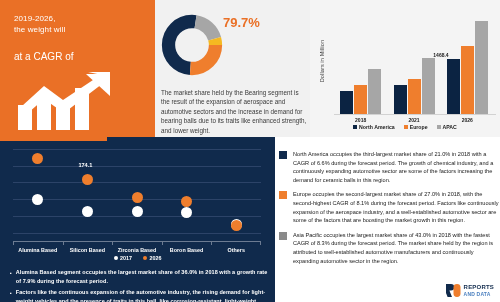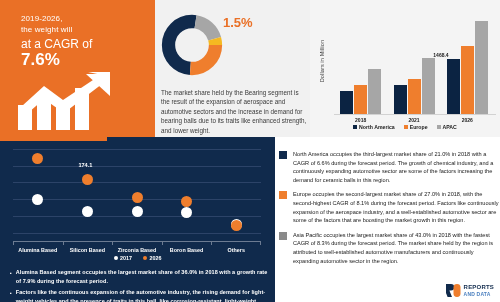--- a/index.html
+++ b/index.html
@@ -10,26 +10,26 @@
     color:#13294b;
   }
   .page { position:relative; width:500px; height:302px; background:#ffffff; }
 
   
   .top-row { position:absolute; left:0; top:0; width:500px; height:137px; display:flex; }
 
   
   .cagr-panel {
     width:155px; height:137px; background:#ea7026; position:relative;
-    color:#ffffff; padding:13px 0 0 21px;
+    color:#ffffff; padding:13px 0 0 14px;
   }
   .cagr-l1 { font-size:8px; line-height:11px; font-weight:400; letter-spacing:.1px; }
   .cagr-l2 { font-size:8px; line-height:11px; font-weight:400; letter-spacing:.1px; }
   .cagr-big { font-size:16.5px; line-height:20px; font-weight:700; letter-spacing:.3px; margin-top:1px; }
-  .cagr-l3 { font-size:12px; line-height:11px; font-weight:400; margin-top:4px; }
+  .cagr-l3 { font-size:10px; line-height:11px; font-weight:400; margin-top:16px; }
   .cagr-pct { font-size:17px; line-height:20px; font-weight:700; margin-top:0px; }
   .growth-svg { position:absolute; left:16px; top:72px; }
 
   
   .donut-panel {
     width:155px; height:137px; background:#f1f1f1; position:relative;
   }
   .donut-wrap { position:absolute; left:6px; top:14px; }
   .stat-block { position:absolute; left:68px; top:15px; width:85px; }
   .stat-pct { color:#ea7026; font-size:13px; font-weight:700; line-height:15px; }
@@ -104,21 +104,20 @@
 <body>
 
 <div class="page">
 
   <div class="top-row">
 
     <div class="cagr-panel">
       <div class="cagr-l1">2019-2026,</div>
       <div class="cagr-l2">the weight will</div>
       <div class="cagr-l3">at a CAGR of</div>
-      <div class="cagr-pct">7.6%</div>
       <svg class="growth-svg" width="124" height="60" viewBox="0 0 124 60">
         <rect x="2" y="33" width="14" height="25" fill="#ffffff"></rect>
         <rect x="21" y="24" width="14" height="34" fill="#ffffff"></rect>
         <rect x="40" y="31" width="14" height="27" fill="#ffffff"></rect>
         <rect x="59" y="16" width="14" height="42" fill="#ffffff"></rect>
         <path d="M6 34 L28 14 L47 28 L86 2 L86 12 L48 41 L28 27 L12 41 Z" fill="#ffffff"></path>
         <path d="M72 0 L94 0 L94 22 L86 14 L86 3 Z" fill="#ffffff"></path>
         <path d="M70 2 L94 2 L94 24 L70 2 Z" fill="#ffffff"></path>
       </svg>
     </div>
@@ -127,21 +126,21 @@
       <div class="donut-wrap">
         <svg width="62" height="62" viewBox="0 0 42 42">
 
           <circle cx="21" cy="21" r="15.915" fill="transparent" stroke="#102a4c" stroke-width="9" stroke-dasharray="51 49" stroke-dashoffset="-26"></circle>
           <circle cx="21" cy="21" r="15.915" fill="transparent" stroke="#ef7e2d" stroke-width="9" stroke-dasharray="26 74" stroke-dashoffset="0"></circle>
           <circle cx="21" cy="21" r="15.915" fill="transparent" stroke="#a6a6a6" stroke-width="9" stroke-dasharray="18 82" stroke-dashoffset="-77"></circle>
           <circle cx="21" cy="21" r="15.915" fill="transparent" stroke="#f5b921" stroke-width="9" stroke-dasharray="5 95" stroke-dashoffset="-95"></circle>
         </svg>
       </div>
       <div class="stat-block">
-        <div class="stat-pct">1.5%</div>
+        <div class="stat-pct">79.7%</div>
       </div>
       <div class="donut-desc">The market share held by the Bearing segment is the result of the expansion of aerospace and automotive sectors and the increase in demand for bearing balls due to its traits like enhanced strength, and lower weight.</div>
     </div>
 
     <div class="bar-panel">
       <div class="ylab">Dollars in Million</div>
       <div class="bars" id="bars">
           <div class="bargroup" style="left: 3.66667px;">
             <div class="bar" style="background: rgb(11, 35, 66); height: 23.4222px;"></div>
             <div class="bar" style="background: rgb(239, 126, 45); height: 28.7111px;"></div>

